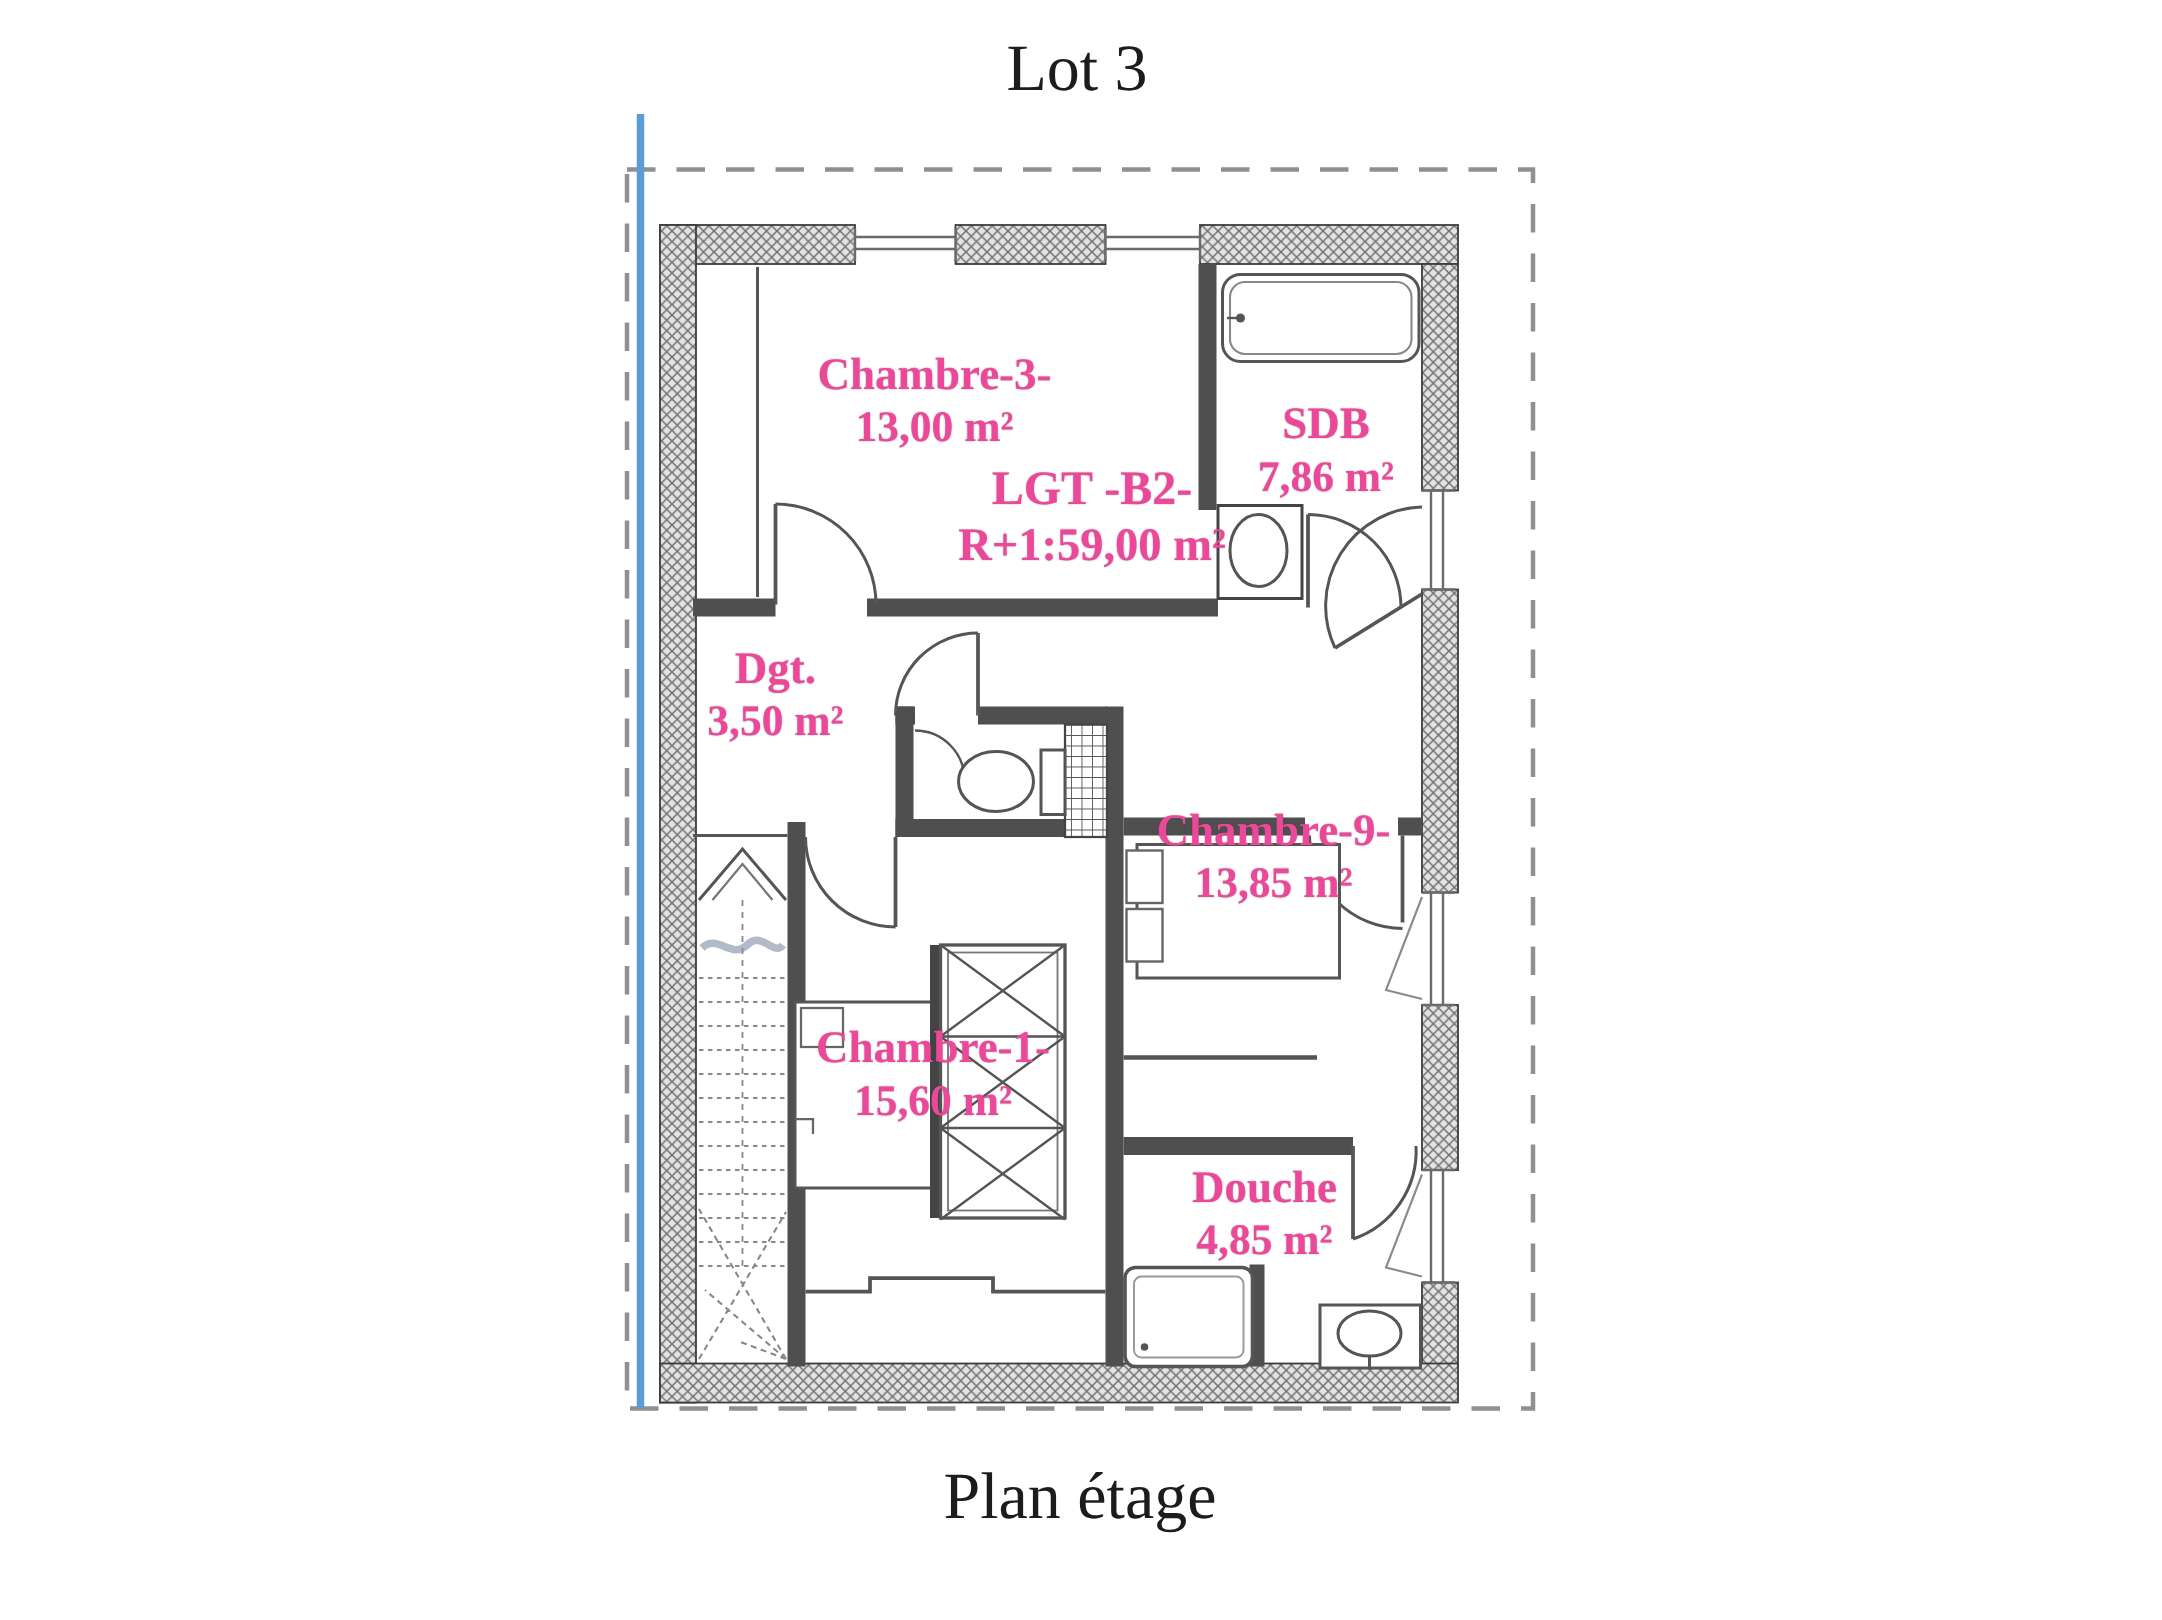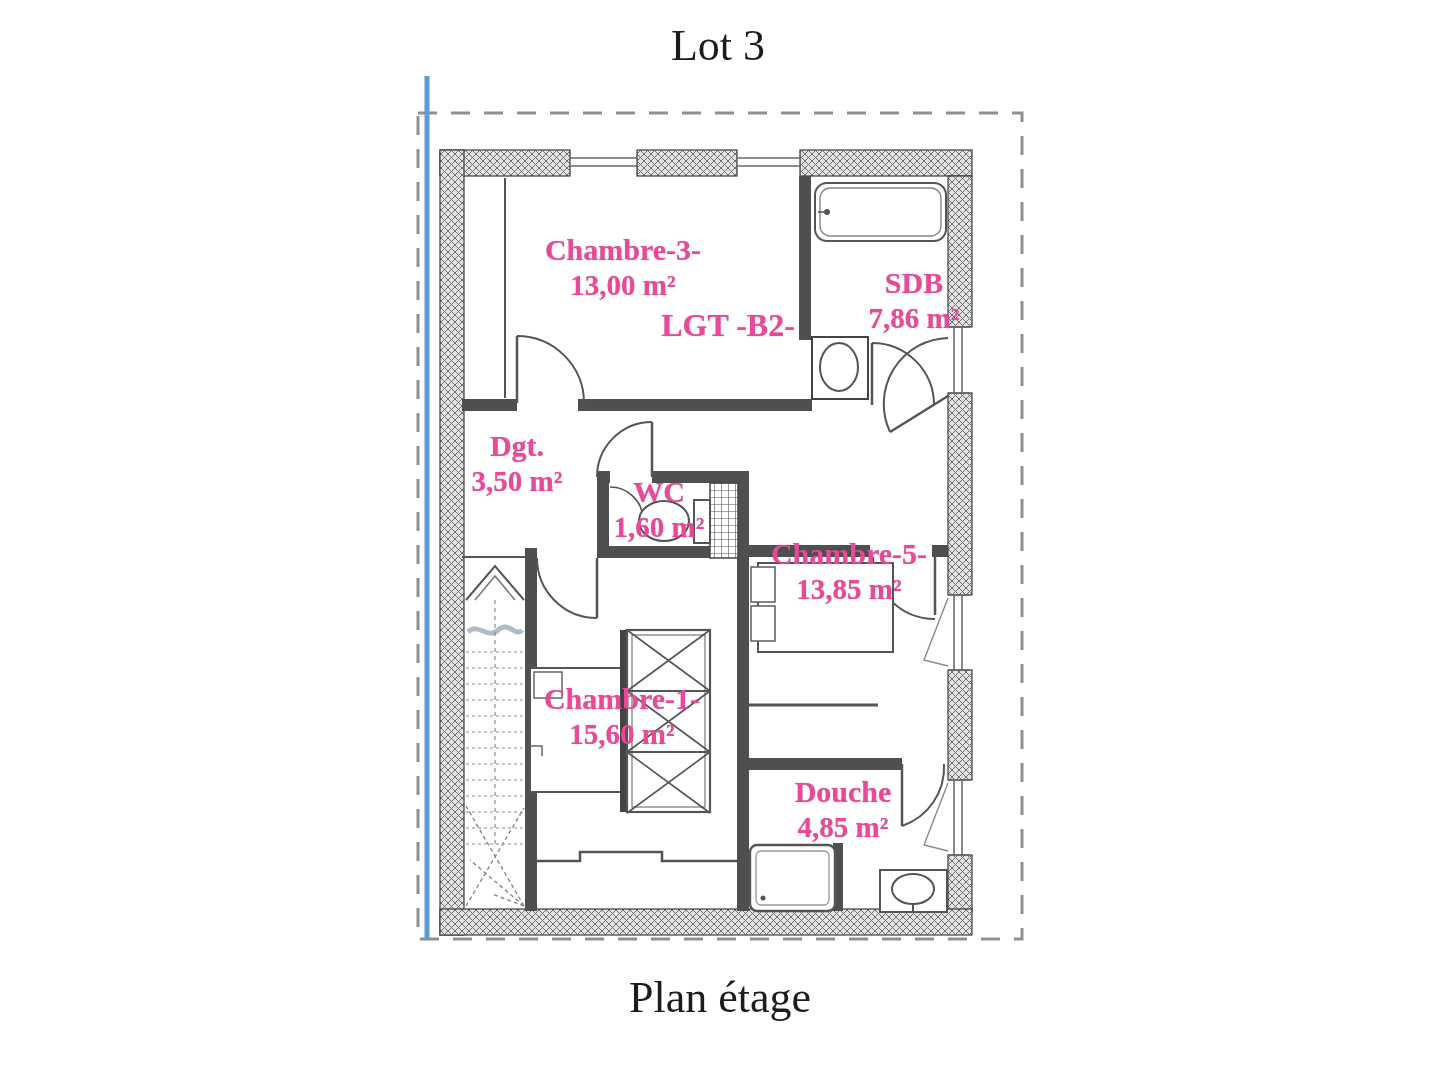--- a/index.html
+++ b/index.html
@@ -200,39 +200,36 @@
     </g>
   </svg>
 
   <div class="room-label" style="left:623px;top:232px;">
     <span class="rname">Chambre-3-</span>
     <span class="rarea">13,00 m²</span>
   </div>
 
   <div class="room-label lgt" style="left:728px;top:306px;">
     <span class="rname">LGT -B2-</span>
-  </div>
-
-  <div class="room-label" style="left:914px;top:265px;">
+    <span class="rarea">R+1:59,00 m²</span>
+  </div>
+
+  <div class="room-label" style="left:884px;top:265px;">
     <span class="rname">SDB</span>
     <span class="rarea">7,86 m²</span>
   </div>
 
   <div class="room-label" style="left:517px;top:428px;">
     <span class="rname">Dgt.</span>
     <span class="rarea">3,50 m²</span>
   </div>
 
-  <div class="room-label" style="left:659px;top:474px;">
-    <span class="rname">WC</span>
-    <span class="rarea">1,60 m²</span>
-  </div>
 
   <div class="room-label" style="left:849px;top:536px;">
-    <span class="rname">Chambre-5-</span>
+    <span class="rname">Chambre-9-</span>
     <span class="rarea">13,85 m²</span>
   </div>
 
   <div class="room-label" style="left:622px;top:681px;">
     <span class="rname">Chambre-1-</span>
     <span class="rarea">15,60 m²</span>
   </div>
 
   <div class="room-label" style="left:843px;top:774px;">
     <span class="rname">Douche</span>

